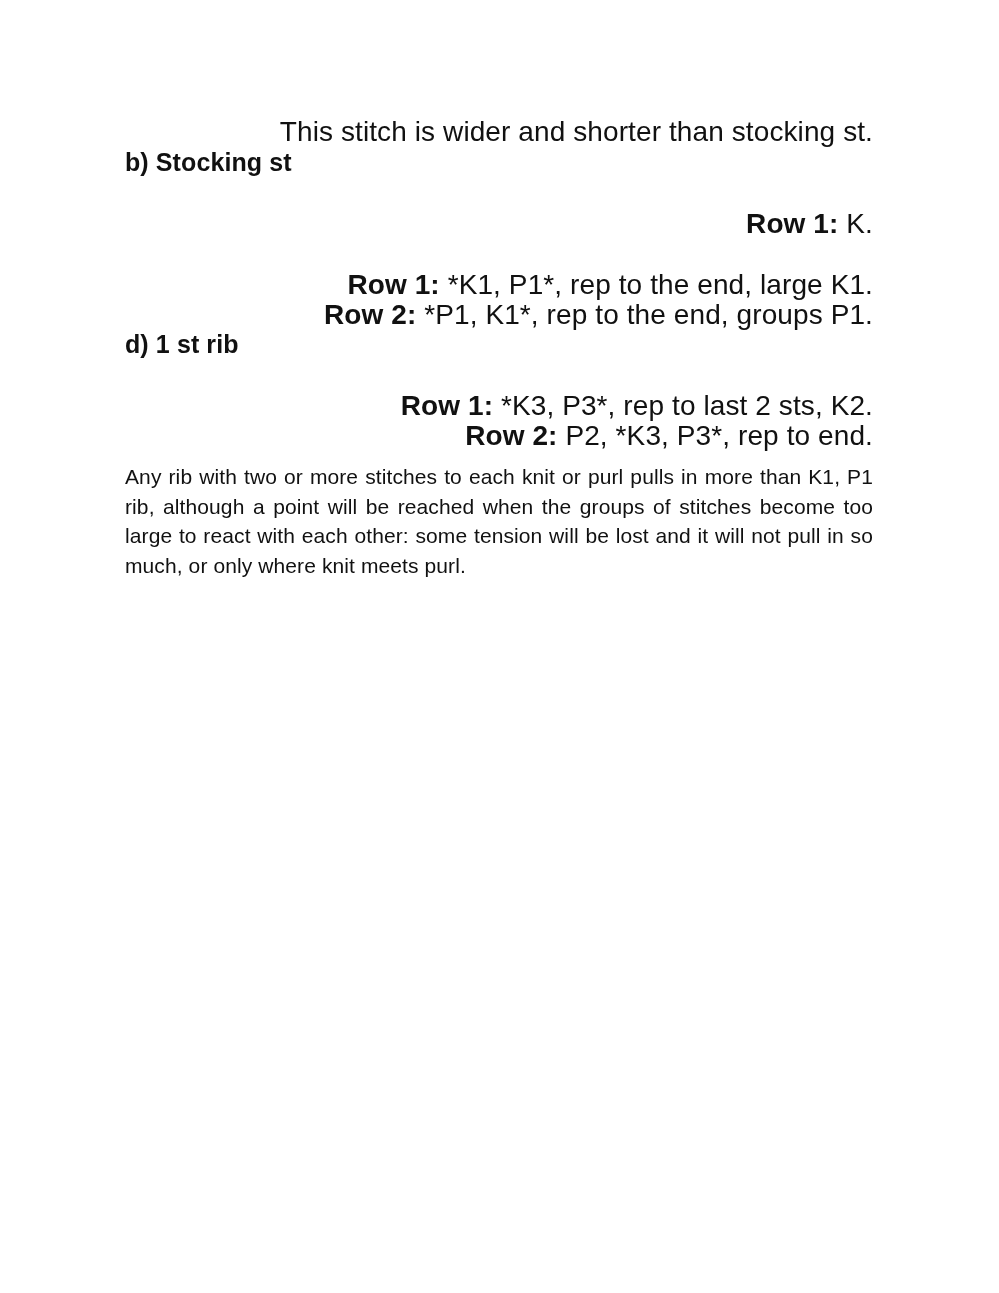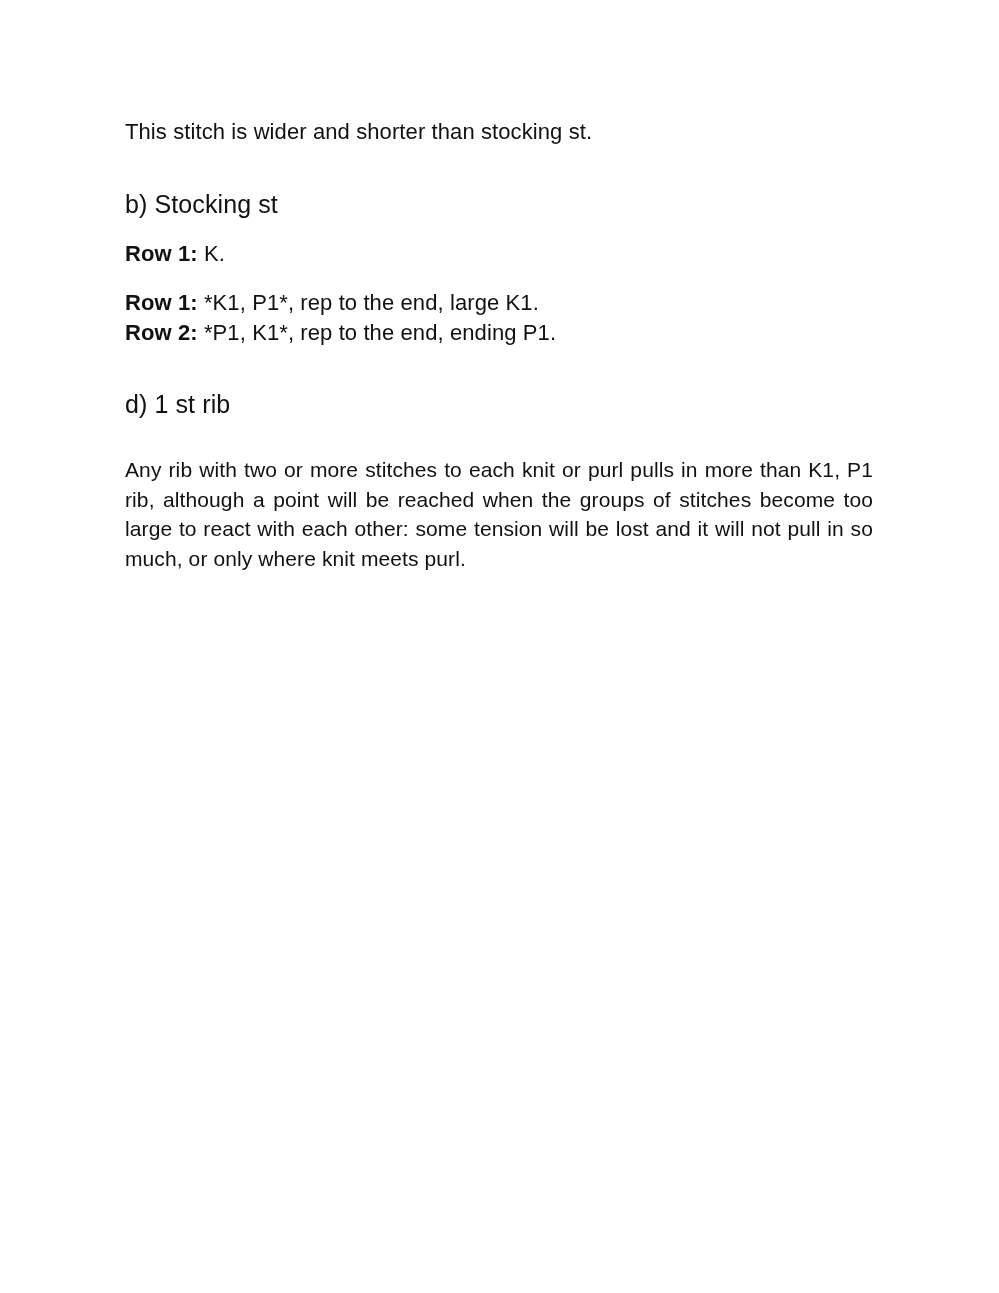--- a/index.html
+++ b/index.html
@@ -17,39 +17,39 @@
     background: var(--page-bg);
     overflow: hidden;
     font-family: "Liberation Sans", "DejaVu Sans", sans-serif;
     color: var(--text-color);
   }
   .content {
     padding: 117px 126px 0 125px;
     width: 999px;
   }
   .body-line {
-    font-size: 22px;
+    font-size: 28px;
     line-height: 29.5px;
     letter-spacing: 0.1px;
+    text-align: right;
   }
   .heading {
     font-size: 25px;
     line-height: 30px;
-    font-weight: normal;
-    margin-top: 42px;
+    font-weight: bold;
     letter-spacing: 0.1px;
   }
   .rows {
-    margin-top: 20px;
+    margin-top: 32px;
   }
   .row-line strong {
     font-weight: bold;
   }
   .closing {
-    margin-top: 36px;
+    margin-top: 12px;
     font-size: 21px;
     line-height: 29.5px;
     text-align: justify;
     letter-spacing: 0.1px;
   }
 </style>
 </head>
 <body>
 
 <div class="page">
@@ -57,21 +57,25 @@
 
     <p class="body-line">This stitch is wider and shorter than stocking st.</p>
 
     <h2 class="heading">b) Stocking st</h2>
     <div class="rows">
       <p class="body-line row-line"><strong>Row 1:</strong><span> K.</span></p>
     </div>
 
     <div class="rows">
       <p class="body-line row-line"><strong>Row 1:</strong><span> *K1, P1*, rep to the end, large K1.</span></p>
-      <p class="body-line row-line"><strong>Row 2:</strong><span> *P1, K1*, rep to the end, ending P1.</span></p>
+      <p class="body-line row-line"><strong>Row 2:</strong><span> *P1, K1*, rep to the end, groups P1.</span></p>
     </div>
 
     <h2 class="heading">d) 1 st rib</h2>
+    <div class="rows">
+      <p class="body-line row-line"><strong>Row 1:</strong><span> *K3, P3*, rep to last 2 sts, K2.</span></p>
+      <p class="body-line row-line"><strong>Row 2:</strong><span> P2, *K3, P3*, rep to end.</span></p>
+    </div>
 
     <p class="closing">Any rib with two or more stitches to each knit or purl pulls in more than K1, P1 rib, although a point will be reached when the groups of stitches become too large to react with each other: some tension will be lost and it will not pull in so much, or only where knit meets purl.</p>
 
   </div>
 </div>
 
 </body></html>

